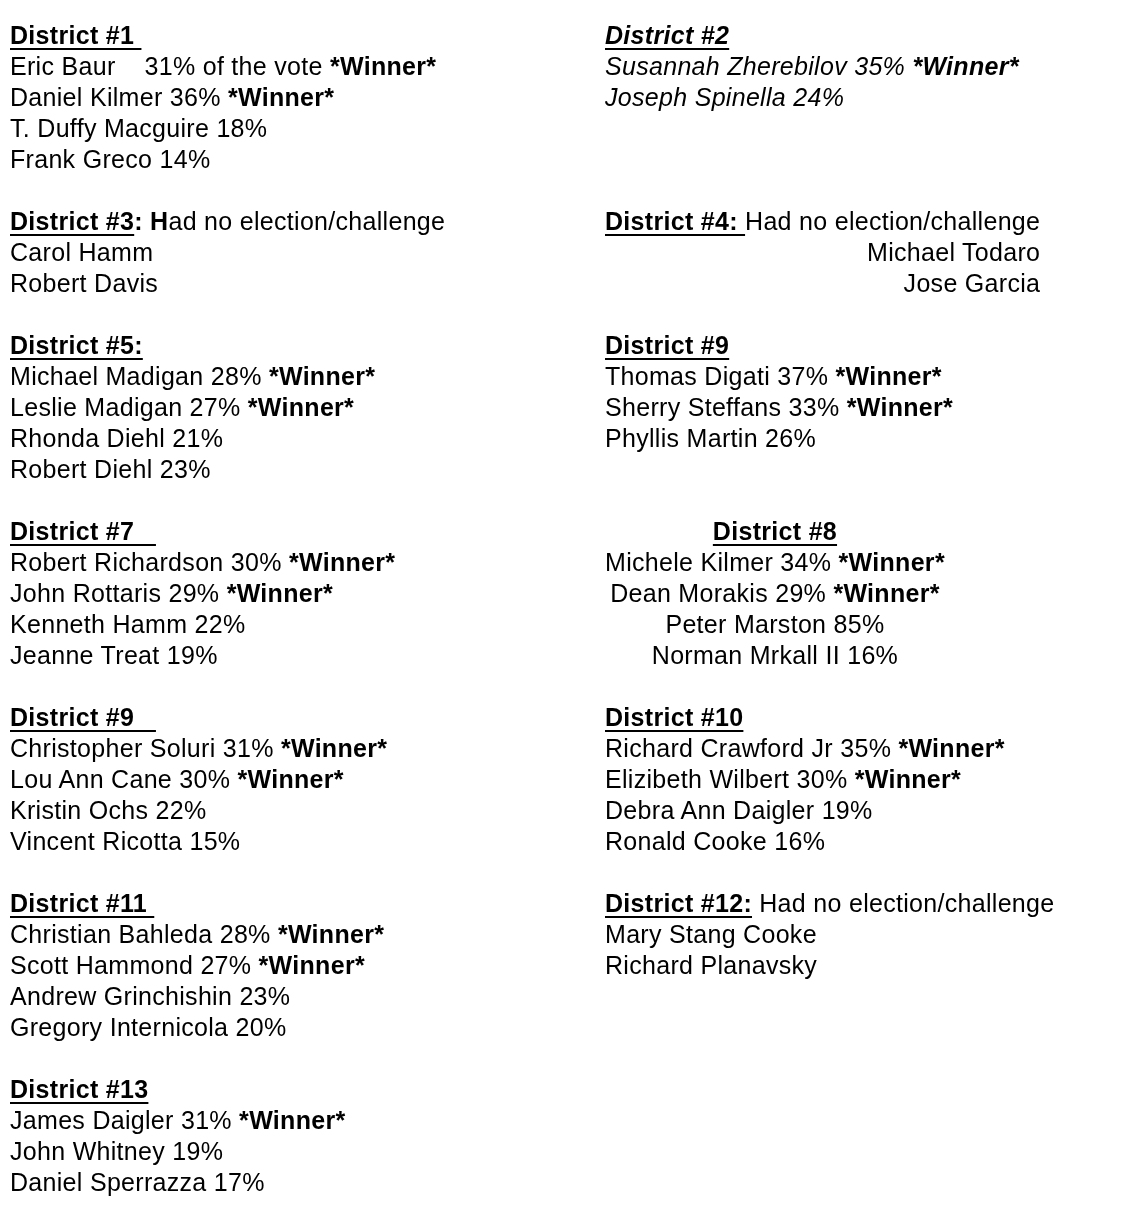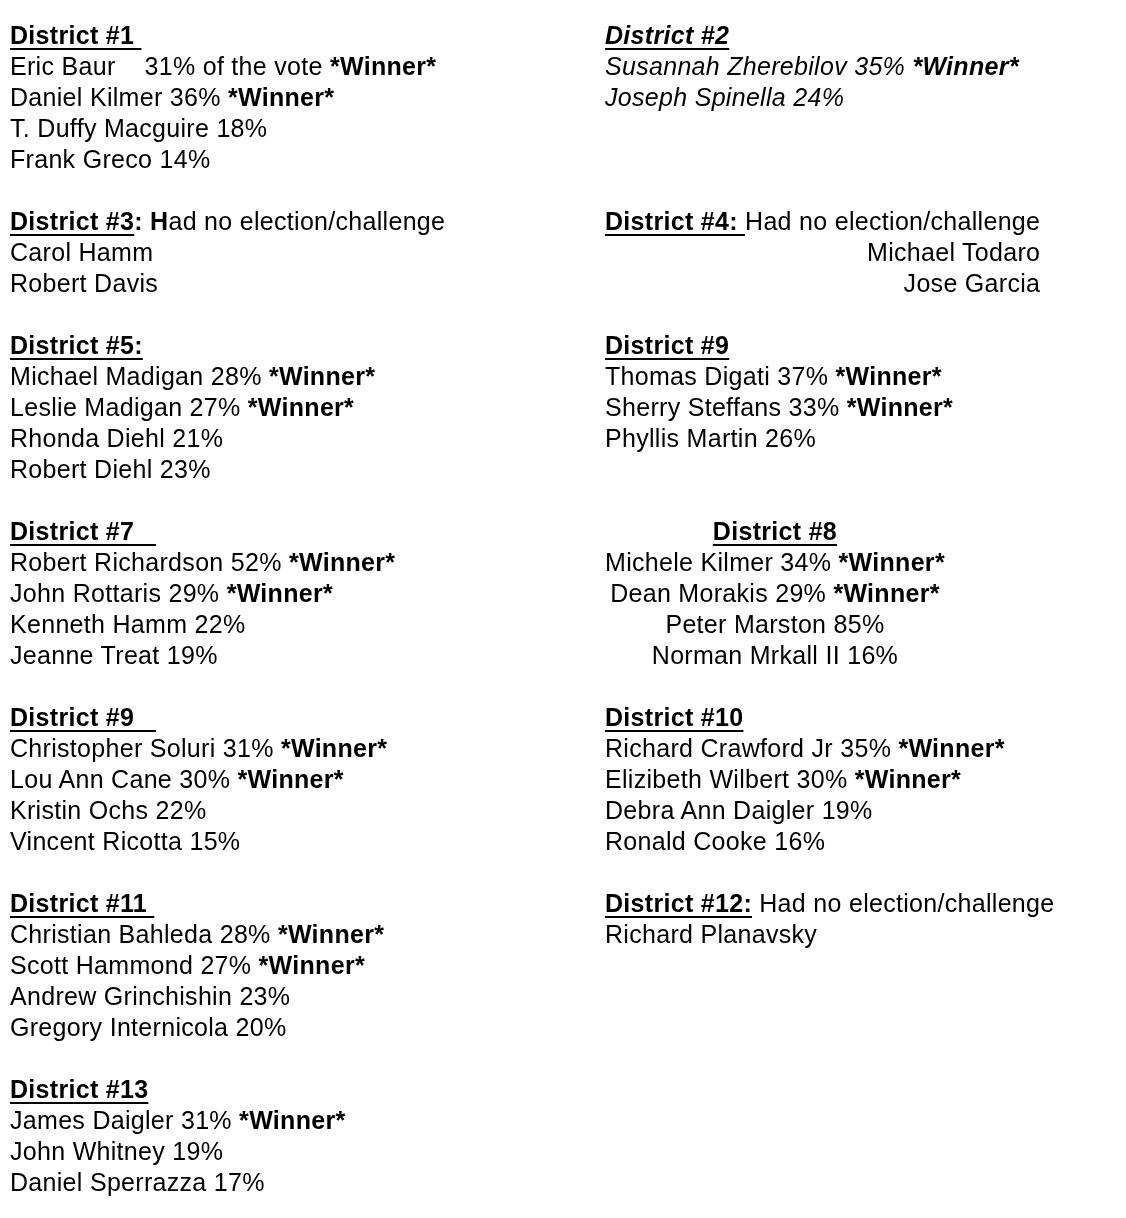--- a/index.html
+++ b/index.html
@@ -41,21 +41,21 @@
       </div>
       <div class="block" style="top: 310px;">
         <div class="line"><span class="b u">District #5:</span></div>
         <div class="line"><span>Michael Madigan 28% </span><span class="b">*Winner*</span></div>
         <div class="line"><span>Leslie Madigan 27% </span><span class="b">*Winner*</span></div>
         <div class="line"><span>Rhonda Diehl 21%</span></div>
         <div class="line"><span>Robert Diehl 23%</span></div>
       </div>
       <div class="block" style="top: 496px;">
         <div class="line"><span class="b u">District #7   </span></div>
-        <div class="line"><span>Robert Richardson 52% </span><span class="b">*Winner*</span></div>
+        <div class="line"><span>Robert Richardson 30% </span><span class="b">*Winner*</span></div>
         <div class="line"><span>John Rottaris 29% </span><span class="b">*Winner*</span></div>
         <div class="line"><span>Kenneth Hamm 22%</span></div>
         <div class="line"><span>Jeanne Treat 19%</span></div>
       </div>
       <div class="block" style="top: 682px;">
         <div class="line"><span class="b u">District #9   </span></div>
         <div class="line"><span>Christopher Soluri 31% </span><span class="b">*Winner*</span></div>
         <div class="line"><span>Lou Ann Cane 30% </span><span class="b">*Winner*</span></div>
         <div class="line"><span>Kristin Ochs 22%</span></div>
         <div class="line"><span>Vincent Ricotta 15%</span></div>
@@ -100,16 +100,17 @@
       </div>
       <div class="block" style="top: 682px;">
         <div class="line"><span class="b u">District #10</span></div>
         <div class="line"><span>Richard Crawford Jr 35% </span><span class="b">*Winner*</span></div>
         <div class="line"><span>Elizibeth Wilbert 30% </span><span class="b">*Winner*</span></div>
         <div class="line"><span>Debra Ann Daigler 19%</span></div>
         <div class="line"><span>Ronald Cooke 16%</span></div>
       </div>
       <div class="block" style="top: 868px;">
         <div class="line"><span class="b u">District #12:</span><span> Had no election/challenge</span></div>
+        <div class="line"><span>Mary Stang Cooke</span></div>
         <div class="line"><span>Richard Planavsky</span></div>
       </div>
     </div>
 </div>
 
 </body></html>

